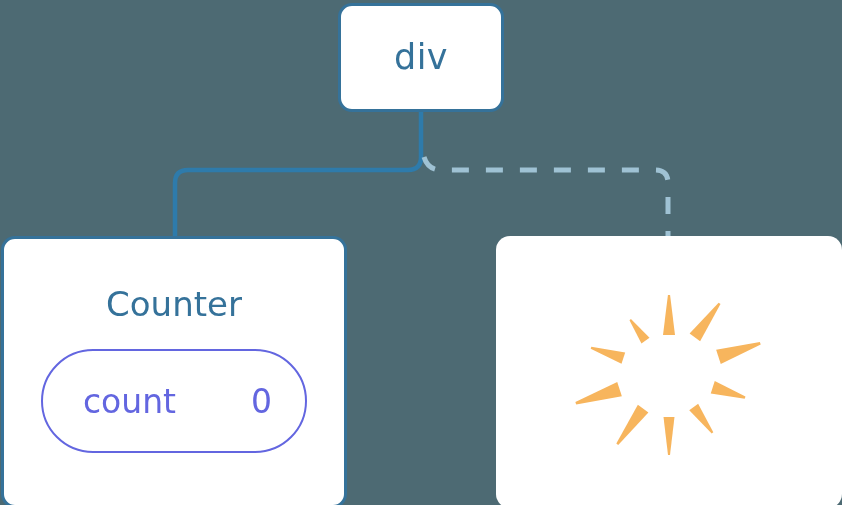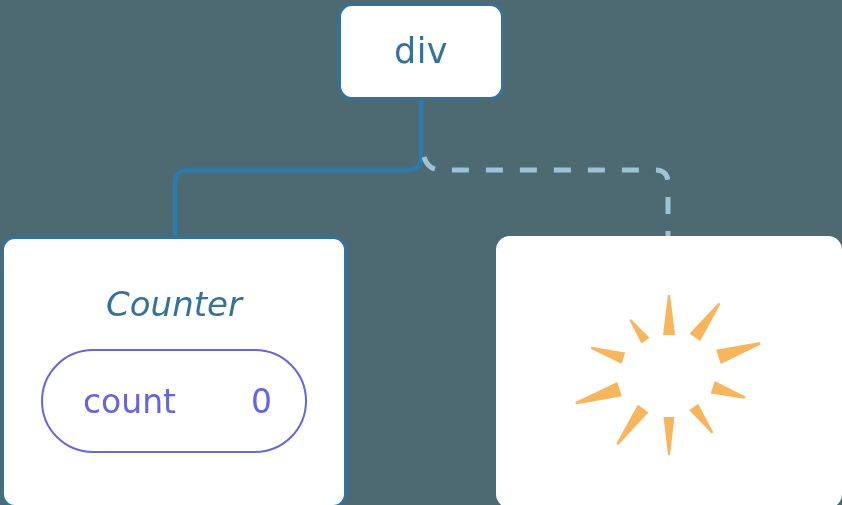--- a/index.html
+++ b/index.html
@@ -40,21 +40,21 @@
   }
   .node-box.plain {
     border: none;
     border-radius: 14px;
   }
 
   #div-box {
     left: 338px;
     top: 3px;
     width: 166px;
-    height: 97px;
+    height: 109px;
     display: flex;
     align-items: center;
     justify-content: center;
     z-index: 3;
   }
   .node-label {
     color: #35729a;
     font-size: 35px;
     letter-spacing: 0.5px;
     line-height: 1;
@@ -70,21 +70,20 @@
     display: flex;
     flex-direction: column;
     align-items: center;
     padding-top: 48px;
   }
   #counter-title {
     color: #35729a;
     font-size: 34px;
     line-height: 1;
     white-space: nowrap;
-    font-style: italic;
   }
 
   
   #state-pill {
     position: relative;
     margin-top: 28px;
     width: 266px;
     height: 104px;
     border: 2px solid #6366e0;
     border-radius: 52px;

